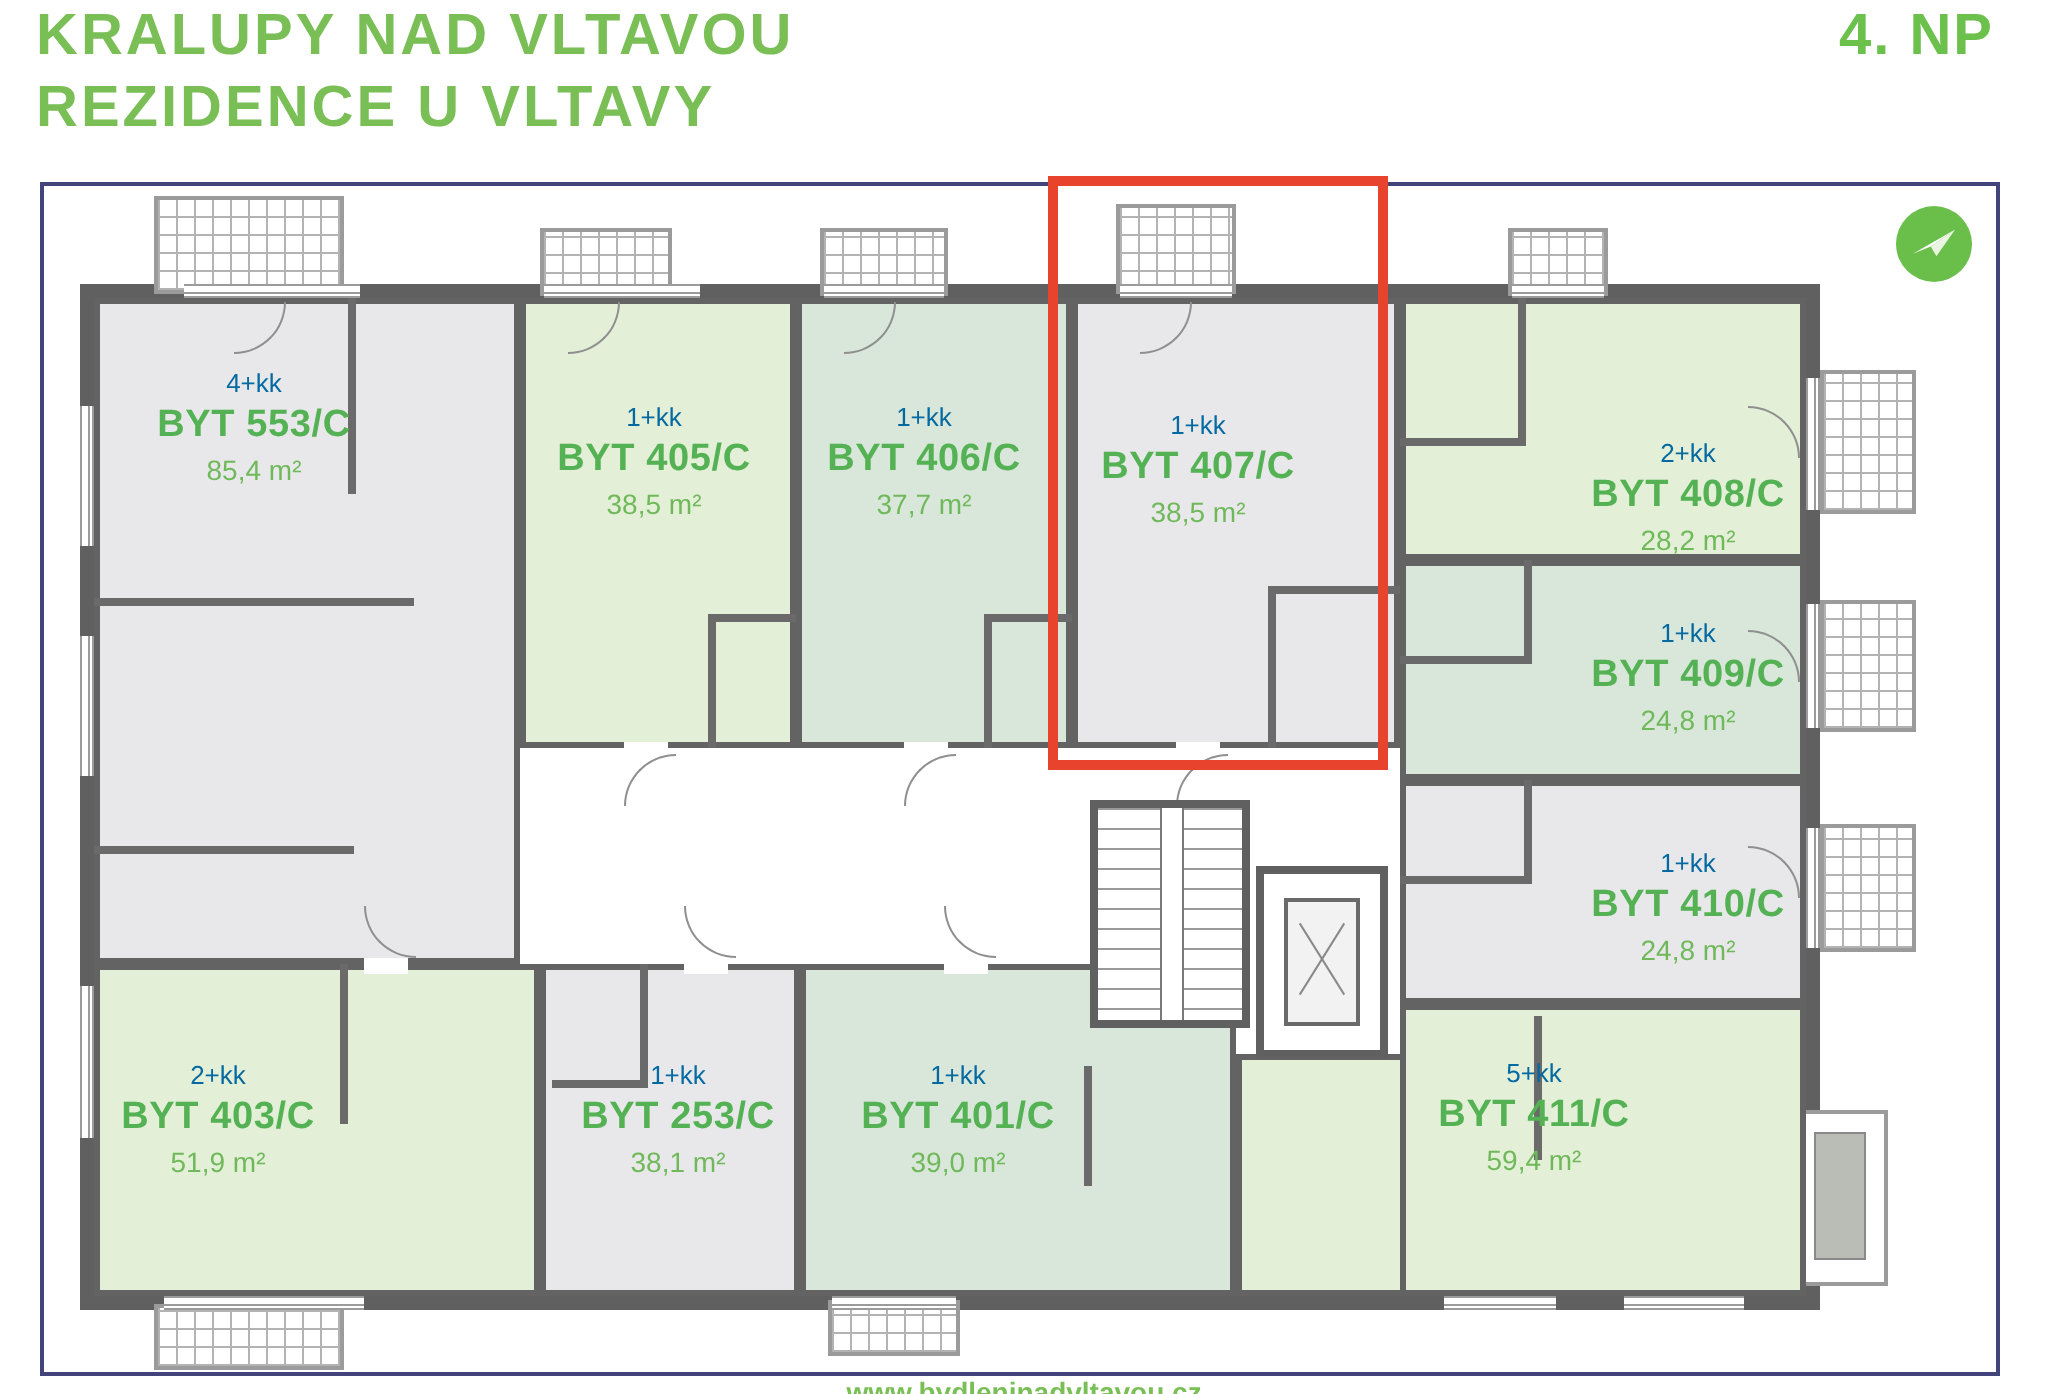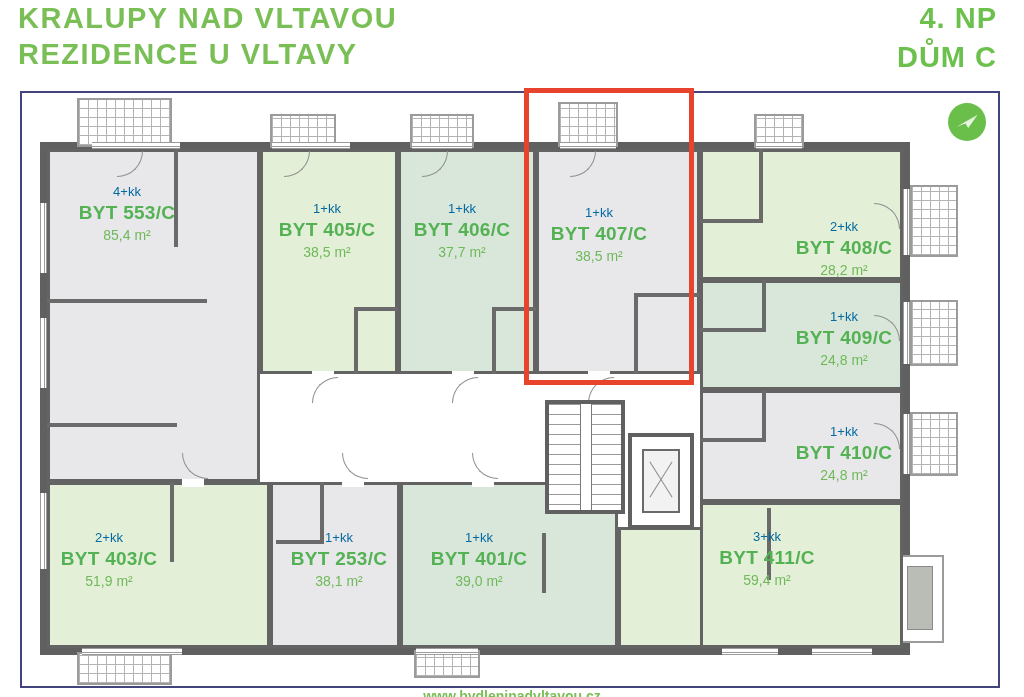--- a/index.html
+++ b/index.html
@@ -88,21 +88,20 @@
               color:#7abf56;font-size:14px;font-weight:700;z-index:2;}
 </style>
 </head>
 <body>
 
 <div class="screen">
 
   <div class="title t1">KRALUPY NAD VLTAVOU</div>
   <div class="title t2">REZIDENCE U VLTAVY</div>
   <div class="floor-tag f1">4. NP</div>
-  <div class="floor-tag f2">DŮM C</div>
 
   <div class="logo">
   </div>
 
   <div class="plan">
 
     <div class="compass">
       <svg width="26" height="26" viewBox="0 0 32 32">
         <polygon points="3,22 29,7 14,17.5" fill="#ffffff"></polygon>
         <polygon points="14,17.5 29,7 17.5,23.5" fill="#eaf6e2"></polygon>
@@ -231,21 +230,21 @@
       <span class="lay">1+kk</span>
       <span class="nm">BYT 409/C</span>
       <span class="ar">24,8 m²</span>
     </div>
     <div class="ulabel" style="left:822px;top:361px;">
       <span class="lay">1+kk</span>
       <span class="nm">BYT 410/C</span>
       <span class="ar">24,8 m²</span>
     </div>
     <div class="ulabel" style="left:745px;top:466px;">
-      <span class="lay">3+kk</span>
+      <span class="lay">5+kk</span>
       <span class="nm">BYT 411/C</span>
       <span class="ar">59,4 m²</span>
     </div>
     <div class="ulabel" style="left:87px;top:467px;">
       <span class="lay">2+kk</span>
       <span class="nm">BYT 403/C</span>
       <span class="ar">51,9 m²</span>
     </div>
     <div class="ulabel" style="left:317px;top:467px;">
       <span class="lay">1+kk</span>

